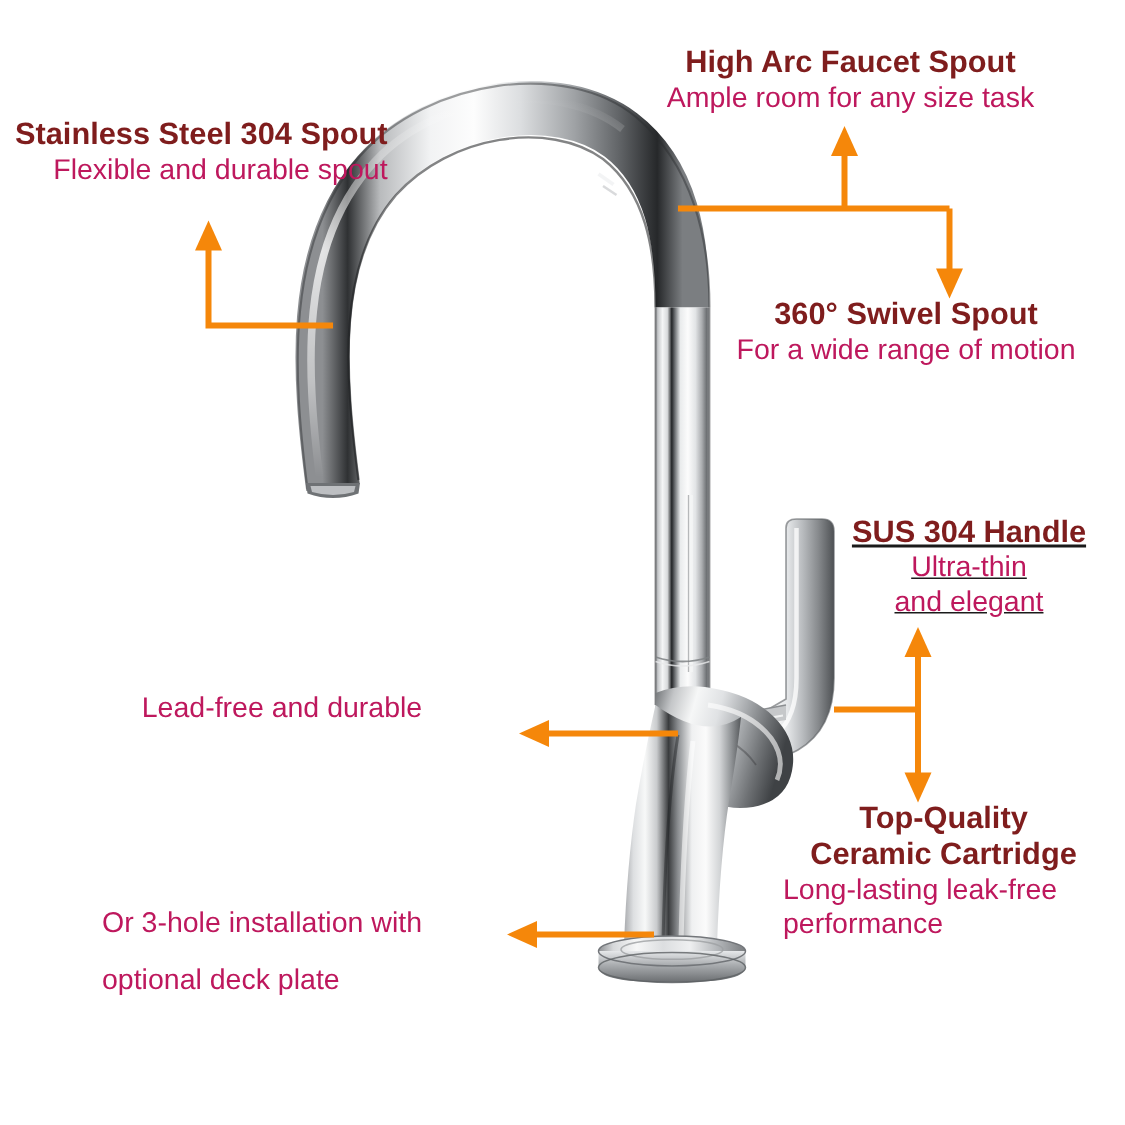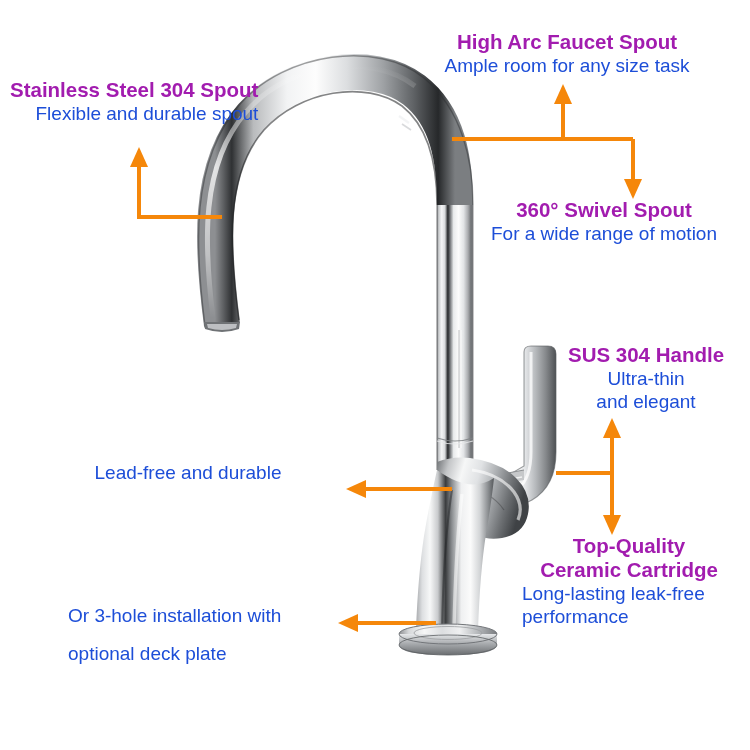--- a/index.html
+++ b/index.html
@@ -35,38 +35,38 @@
     pointer-events: none;
   }
   .callout {
     position: absolute;
     color: #1a1a1a;
   }
   .callout .title {
     font-weight: bold;
     font-size: 20.5px;
     line-height: 1.16;
-    color: #a21caf;
+    color: #7f1d1d;
     white-space: nowrap;
   }
   .callout .desc {
     font-weight: normal;
     font-size: 19px;
     line-height: 1.22;
-    color: #1d4ed8;
+    color: #be185d;
     white-space: nowrap;
   }
   .callout.ctr { text-align: center; }
   .callout.lft { text-align: right; }
 
   
   #callout-ss304-spout      { left: 10px;  top: 78px; }
   #callout-high-arc         { left: 424px; top: 30px;  width: 286px; }
   #callout-swivel           { left: 478px; top: 198px; width: 252px; }
-  #callout-handle           { left: 548px; top: 343px; width: 196px; }
+  #callout-handle           { left: 548px; top: 343px; width: 196px; text-decoration: underline; }
   #callout-body             { left: 18px;  top: 461px; width: 340px; }
   #callout-cartridge        { left: 522px; top: 534px; width: 214px; }
   #callout-install          { left: 68px;  top: 589px; width: 280px; }
 
   #callout-handle .desc,
   #callout-cartridge .desc { white-space: normal; text-align: center; }
   #callout-cartridge .desc { text-align: left; }
   #callout-install .desc   { text-align: left; margin-top: 15px; }
   #callout-body .desc      { text-align: center; }
 </style>

